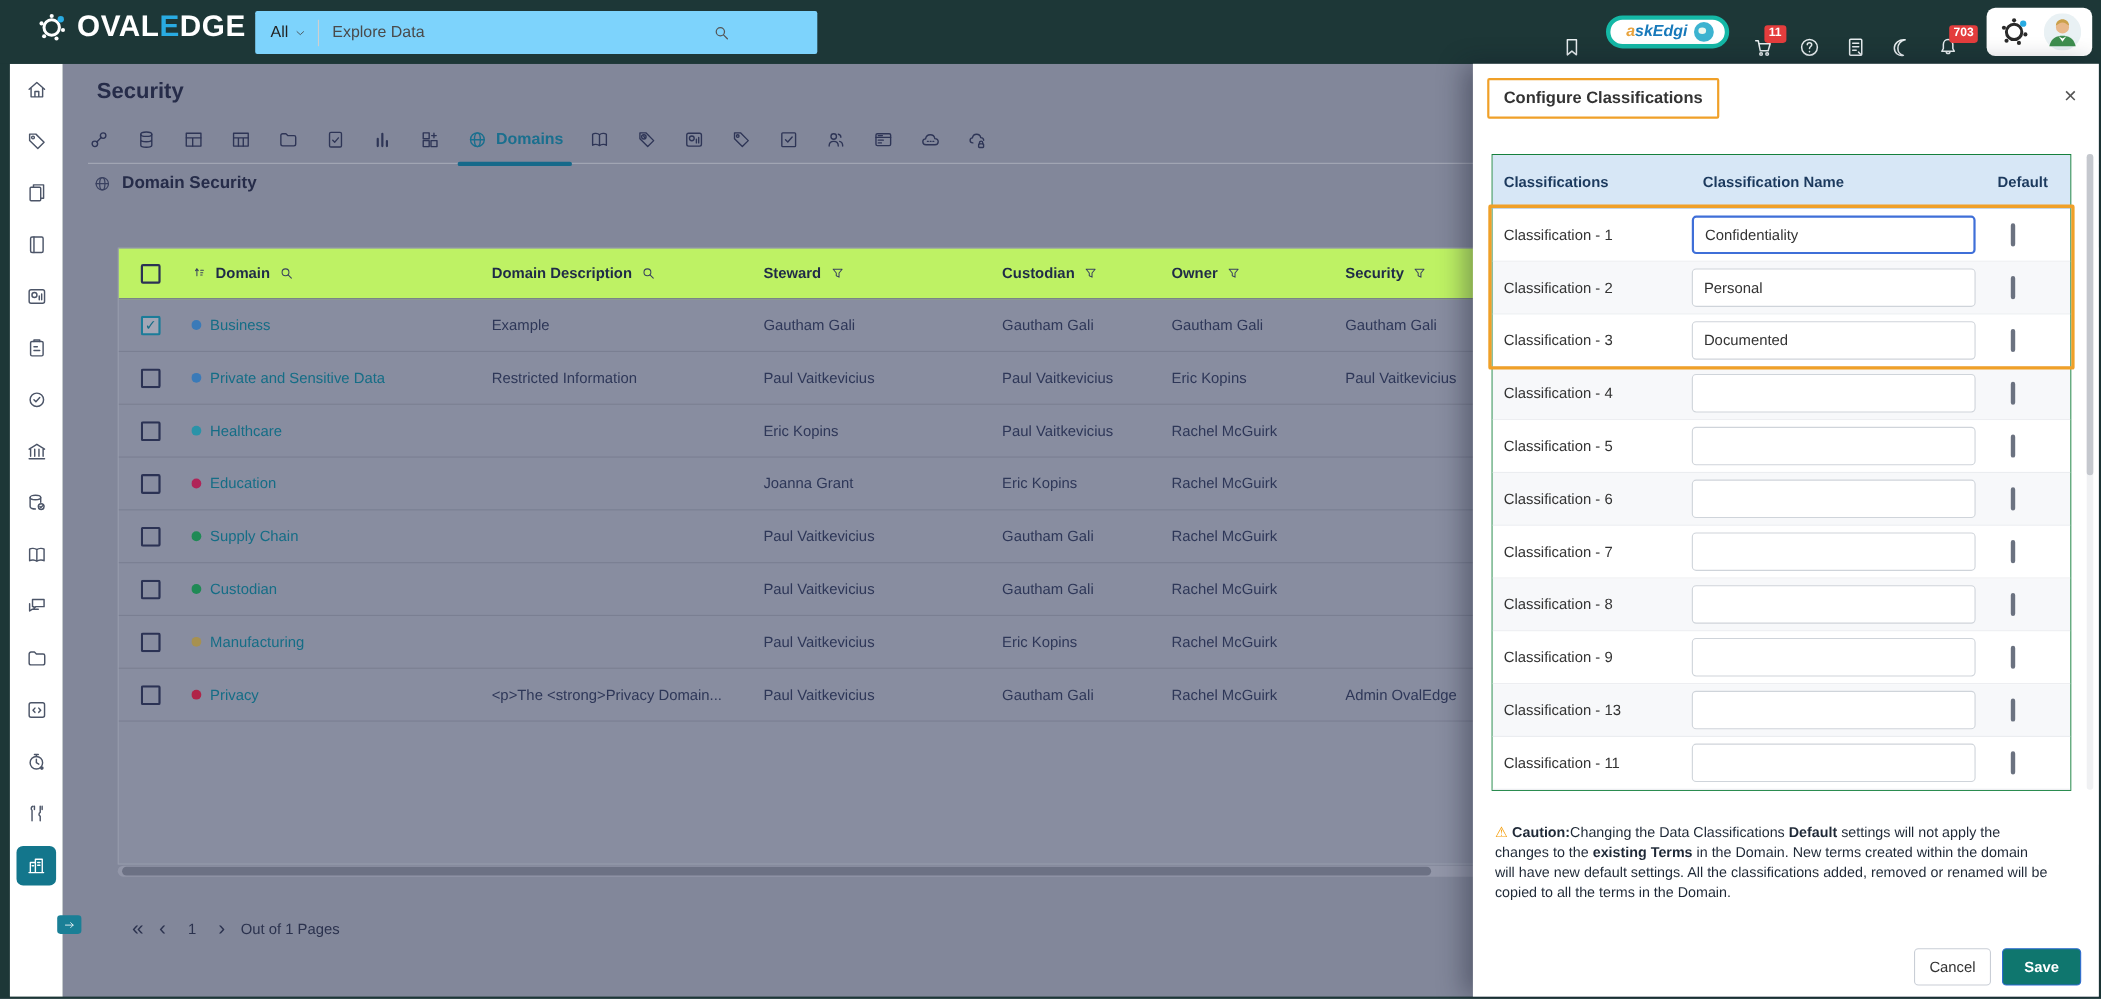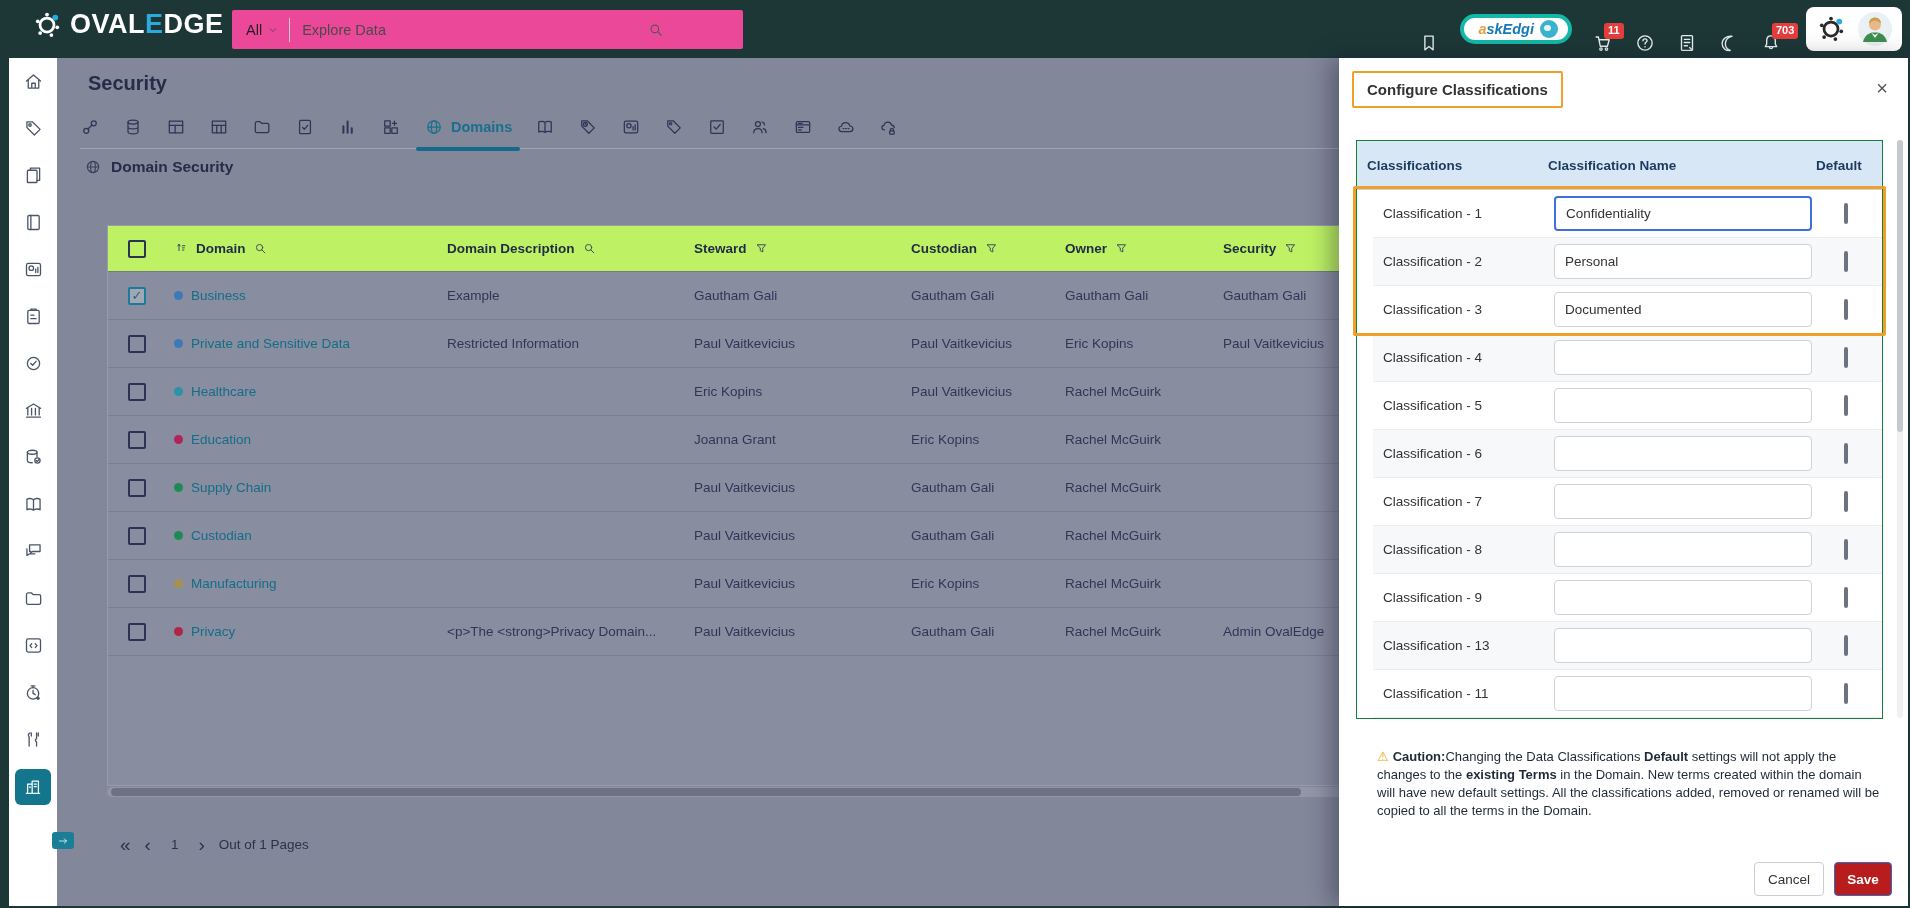--- a/index.html
+++ b/index.html
@@ -4,21 +4,21 @@
 <style>
   * { margin:0; padding:0; box-sizing:border-box; }
   html,body { width:1910px; height:908px; }
   body { position:relative; background:#1d3737; font-family:"Liberation Sans", sans-serif; overflow:hidden; }
 
   
   .navbar { position:absolute; left:0; top:0; width:100%; height:58px; background:#1d3737; z-index:30; }
   .brand { position:absolute; left:32px; top:9px; display:flex; align-items:center; gap:8px; }
   .brand-text { color:#fff; font-size:27px; font-weight:700; letter-spacing:.5px; }
   .brand-text .accent { color:#29abe2; }
-  .searchbar { position:absolute; left:232px; top:10px; width:511px; height:39px; background:#ec4899; border-radius:2px; display:flex; align-items:center; }
+  .searchbar { position:absolute; left:232px; top:10px; width:511px; height:39px; background:#7dd3fc; border-radius:2px; display:flex; align-items:center; }
   .scope { display:flex; align-items:center; gap:5px; padding:0 10px 0 14px; font-size:14.5px; color:#222; cursor:pointer; }
   .scope .ic { width:12px; height:12px; color:#444; }
   .vline { width:1px; height:24px; background:#cfcfcf; }
   .search-input { flex:1; border:0; outline:0; font-size:14.5px; color:#333; padding:0 12px; font-family:"Liberation Sans",sans-serif; background:transparent; }
   .search-input::placeholder { color:#4a4a4a; opacity:1; }
   .searchbar .search-ic { width:18px; height:18px; color:#555; margin-right:78px; }
   .nav-right { position:absolute; right:8px; top:0; height:58px; display:flex; align-items:center; gap:20px; }
   .nav-ic { width:22px; height:22px; color:#e8eef0; position:relative; cursor:pointer;margin-top:27px; }
   .nav-ic .ic { width:22px; height:22px; }
   .badge { position:absolute; top:-9px; left:12px; background:#e43d3d; color:#fff; font-size:11px; font-weight:700; border-radius:3px; padding:1.5px 4px; line-height:1.2; }
@@ -76,39 +76,39 @@
   
   .panel { position:absolute; left:1339px; top:58px; right:2px; bottom:2px; background:#fff; z-index:40; box-shadow:-8px 0 22px rgba(15,20,40,.38); }
   .panel-title-box { position:absolute; left:13px; top:13px; border:2px solid #f0a028; border-radius:2px; padding:8px 13px; font-size:15px; font-weight:700; color:#333; background:#fff; }
   .panel-close { position:absolute; right:20px; top:20px; font-size:20px; color:#555; cursor:pointer; line-height:1; }
 
   .cls-table { position:absolute; left:17px; top:82px; width:527px; border:1px solid #15803d; }
   .crow { display:grid; grid-template-columns:181px 278px 1fr; align-items:center; }
   .chead { height:49px; background:#d7e7f6; border-bottom:1px solid #c7d6e4; }
   .chead > div { font-size:13.5px; font-weight:700; color:#1c3a5e; padding-left:10px; }
   .chead .h-default { padding-left:0; text-align:left; }
-  .prow { height:48px; border-bottom:1px solid #ebedf0; background:#fff;margin-left:16px; }
+  .prow { height:48px; border-bottom:1px solid #ebedf0; background:#fff; }
   .prow:nth-child(even) { background:#f7f8fa; }
   .prow .lbl { font-size:13.5px; color:#333; padding-left:10px; }
   .cls-input { width:258px; height:35px; border:1px solid #cfd4da; border-radius:4px; font-size:13.5px; color:#333; padding:0 10px; font-family:"Liberation Sans",sans-serif; outline:none; background:#fff; }
   .cls-input.focused { border:2px solid #3f6fd8; }
   .pcbx { width:18px; height:18px; border:2px solid #6b7280; border-radius:2px; background:#fff; margin-left:12px; cursor:pointer; }
   .highlight-rect { position:absolute; left:14px; top:128px; width:533px; height:150px; border:3px solid #f0a028; border-radius:2px; pointer-events:none; z-index:5; }
 
   .panel-vscroll { position:absolute; right:5px; top:82px; width:6px; height:578px; background:#f0f1f3; border-radius:3px; }
   .panel-vscroll .thumb { position:absolute; top:0; left:0; width:6px; height:292px; background:#c5c8ce; border-radius:3px; }
 
-  .caution { position:absolute; left:38px; top:690px; width:506px; font-size:13px; line-height:1.38; color:#1f2937; }
+  .caution { position:absolute; left:20px; top:690px; width:506px; font-size:13px; line-height:1.38; color:#1f2937; }
   .caution .warn { color:#f59e0b; margin-right:4px; }
   .caution b { font-weight:700; }
 
   .panel-footer { position:absolute; right:16px; bottom:10px; display:flex; gap:10px; }
   .btn { height:34px; border-radius:4px; font-size:13.5px; display:flex; align-items:center; justify-content:center; cursor:pointer; font-family:"Liberation Sans",sans-serif; }
   .btn-cancel { width:70px; background:#fff; border:1px solid #c9ced6; color:#333; }
-  .btn-save { width:58px; background:#b91c1c; border:1px solid #2e6bd0; color:#fff; font-weight:700; }
+  .btn-save { width:72px; background:#0f766e; border:1px solid #2e6bd0; color:#fff; font-weight:700; }
 
   .ic { display:block; fill:none; stroke:currentColor; stroke-width:1.5; stroke-linecap:round; stroke-linejoin:round; }
 </style>
 </head>
 <body>
 
 <header class="navbar">
   <div class="brand">
     <svg class="ic gear-logo" viewBox="0 0 24 24" style="color:#fff">
       <circle cx="12" cy="12" r="5.6" stroke-width="2.2"></circle>

